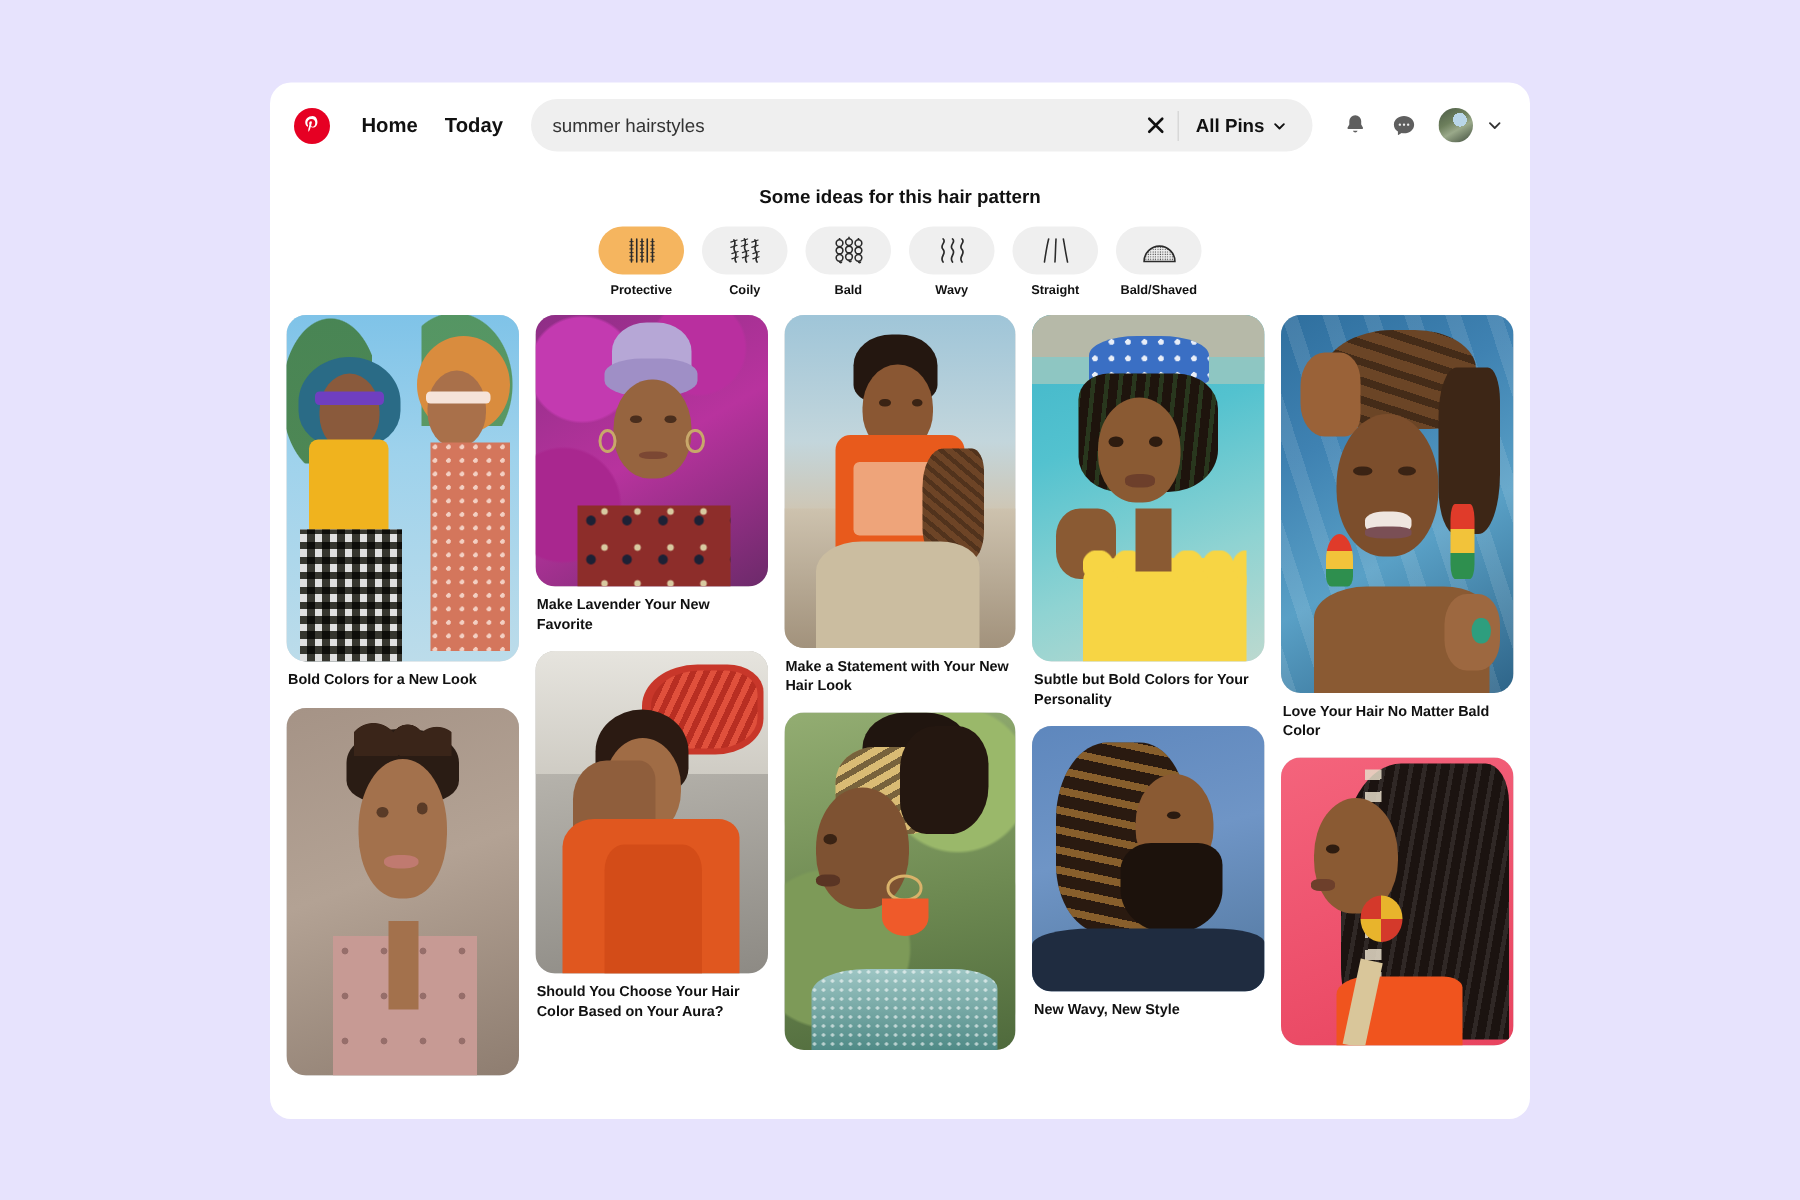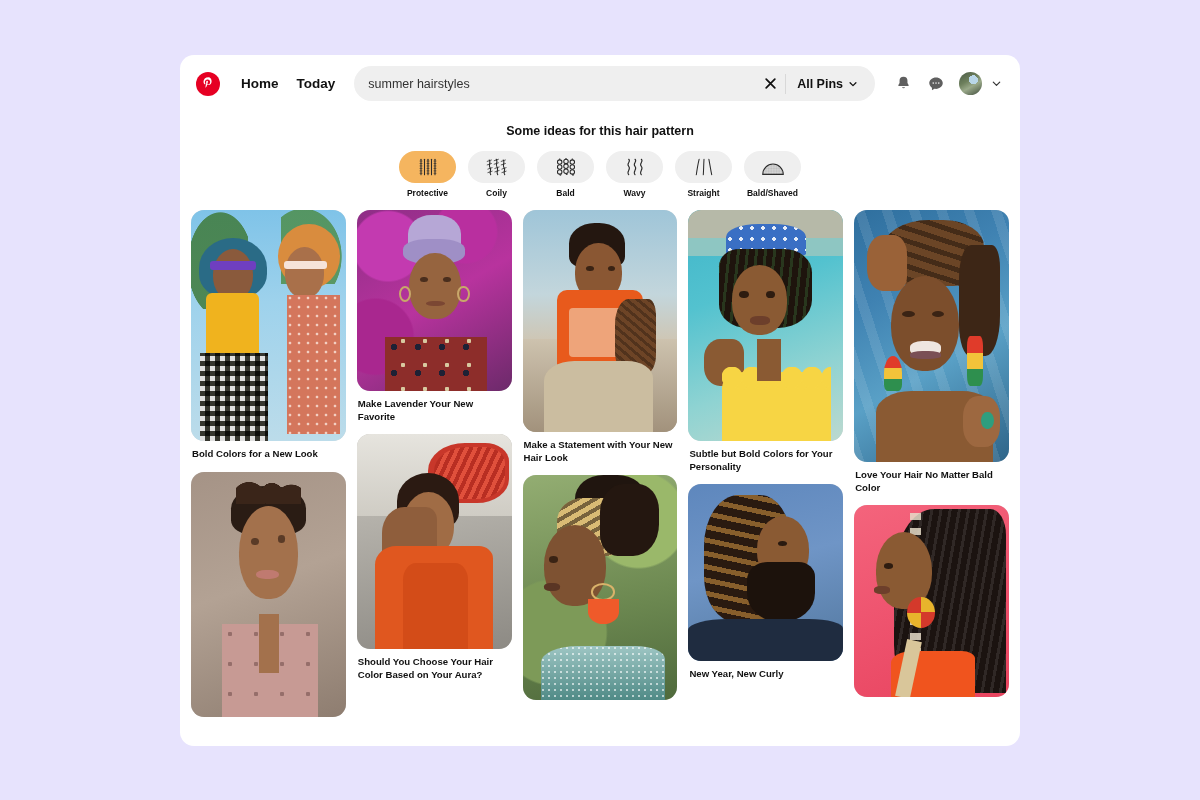--- a/index.html
+++ b/index.html
@@ -531,21 +531,21 @@
       <div class="card">
         <div class="card-img" style="height:177px;">
           <div class="sky" style="background:linear-gradient(165deg,#5e87bd 0%,#6f95c6 45%,#53789f 100%);"></div>
           <div class="ph" style="left:10%;top:6%;width:56%;height:72%;background:#2a1a10;border-radius:40% 36% 30% 36%;"></div>
           <div class="ph" style="left:10%;top:6%;width:56%;height:72%;background:repeating-linear-gradient(12deg,rgba(198,140,62,.6) 0 5px,transparent 5px 13px);border-radius:40% 36% 30% 36%;"></div>
           <div class="ph face" style="left:44%;top:18%;width:34%;height:38%;background:#8a5a33;"></div>
           <div class="ph" style="left:58%;top:32%;width:6%;height:3%;background:#2a1a10;border-radius:50%;"></div>
           <div class="ph" style="left:38%;top:44%;width:44%;height:34%;background:#1c120c;border-radius:30% 24% 48% 48%;"></div>
           <div class="ph" style="left:0;top:76%;width:100%;height:24%;background:#1f2c40;border-radius:26% 22% 0 0;"></div>
         </div>
-        <div class="card-title">New Year, New Curly</div>
+        <div class="card-title">New Wavy, New Style</div>
       </div>
     </div>
 
     <div class="col">
       <div class="card">
         <div class="card-img" style="height:252px;">
           <div class="sky" style="background:linear-gradient(150deg,#2f6f9e 0%,#3f82b2 30%,#59a0c6 60%,#2e6488 100%);"></div>
           <div class="ph" style="left:0;top:0;width:100%;height:100%;background:repeating-linear-gradient(72deg,rgba(255,255,255,.1) 0 10px,transparent 10px 26px);"></div>
           <div class="ph" style="left:18%;top:4%;width:66%;height:26%;background:#6b4526;border-radius:46% 40% 30% 34%;"></div>
           <div class="ph" style="left:18%;top:4%;width:66%;height:26%;background:repeating-linear-gradient(18deg,rgba(30,18,10,.5) 0 5px,transparent 5px 12px);border-radius:46% 40% 30% 34%;"></div>

